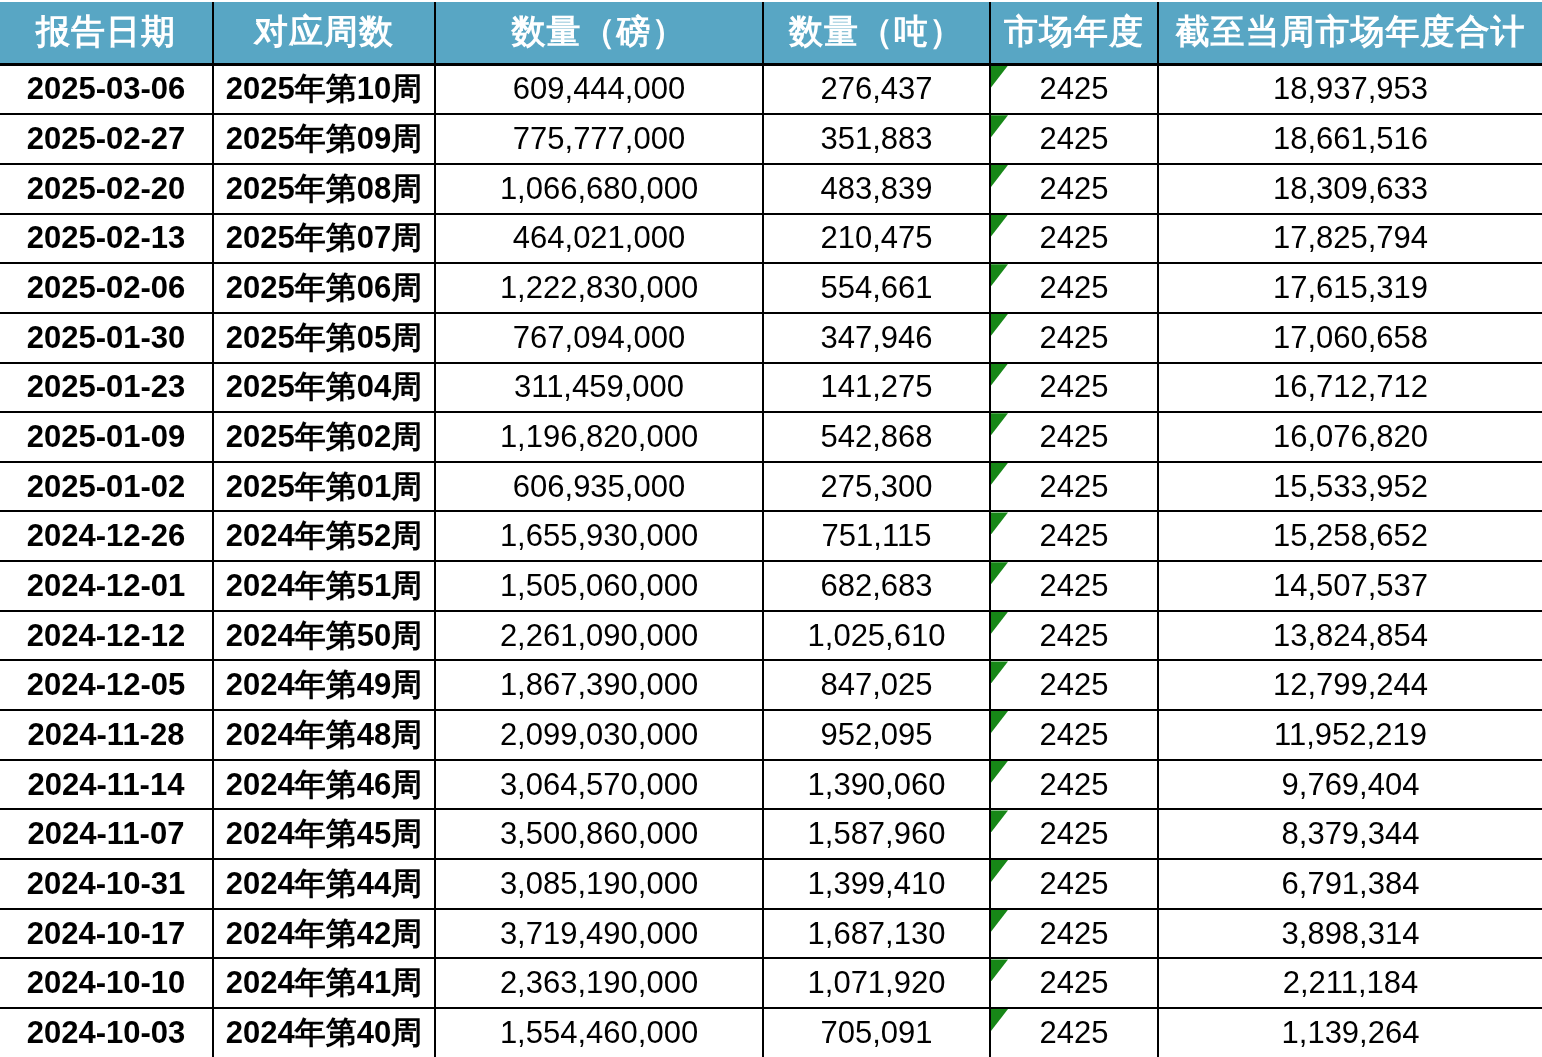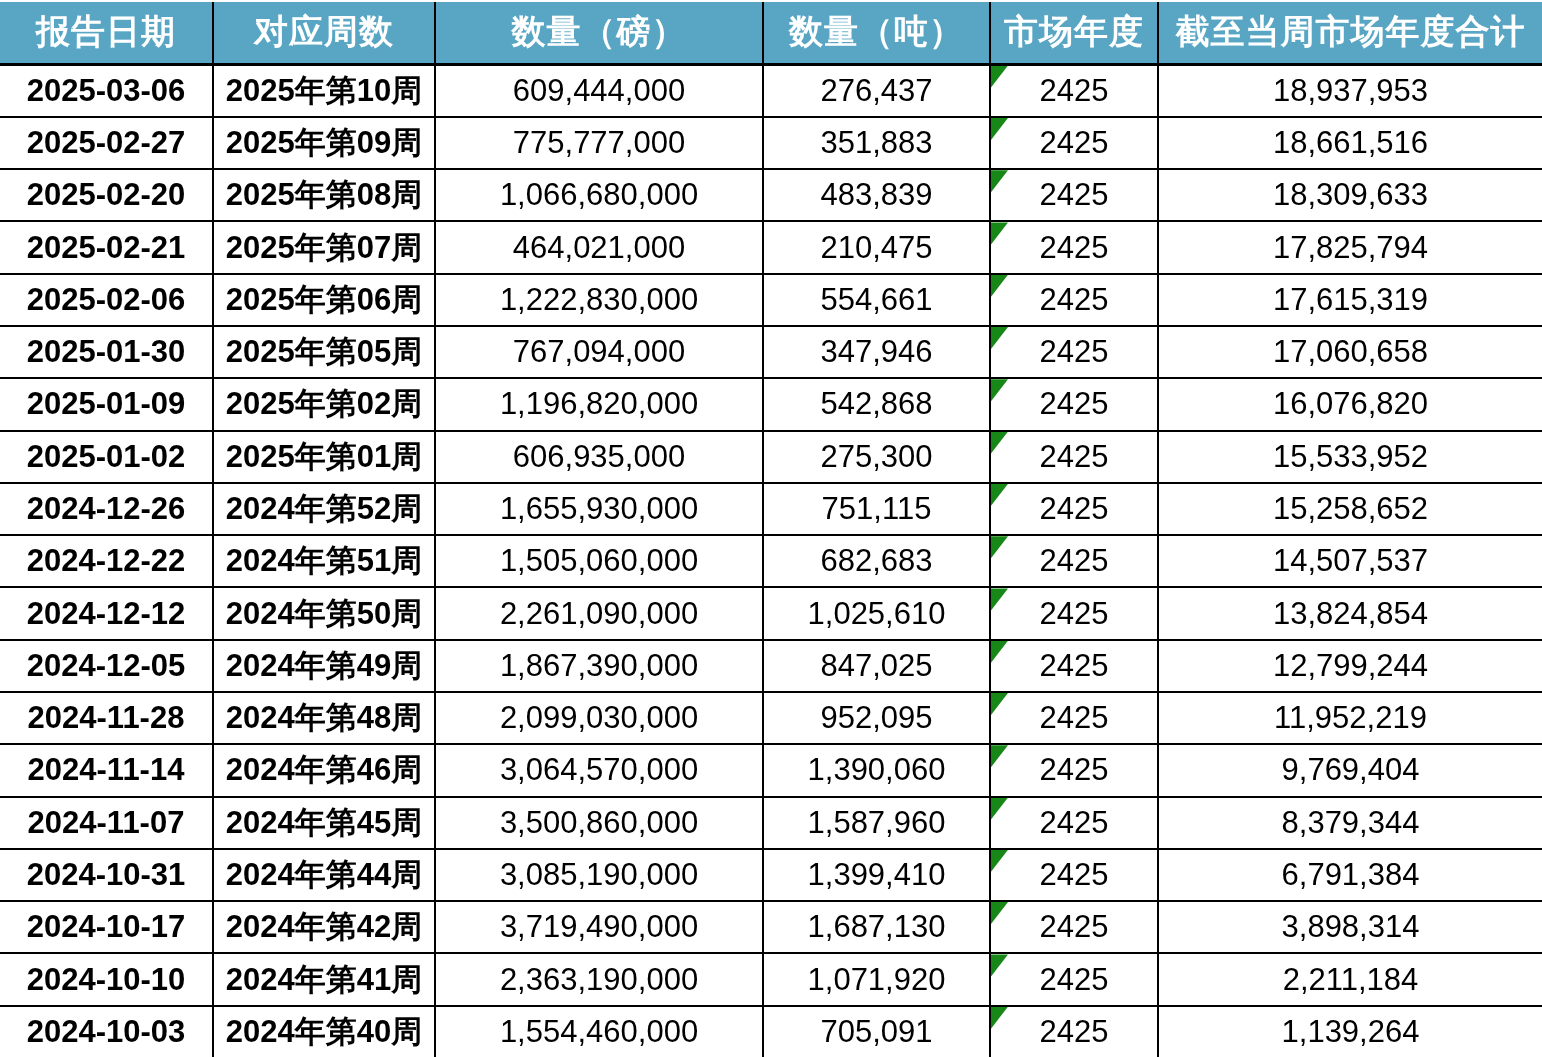--- a/index.html
+++ b/index.html
@@ -105,21 +105,21 @@
   <tr>
     <td class="bold">2025-02-20</td>
     <td class="bold">2025年第08周</td>
     <td>1,066,680,000</td>
     <td>483,839</td>
     <td class="c-my"><span class="flag"></span><span>2425</span></td>
     <td>18,309,633</td>
   </tr>
 
   <tr>
-    <td class="bold">2025-02-21</td>
+    <td class="bold">2025-02-13</td>
     <td class="bold">2025年第07周</td>
     <td>464,021,000</td>
     <td>210,475</td>
     <td class="c-my"><span class="flag"></span><span>2425</span></td>
     <td>17,825,794</td>
   </tr>
 
   <tr>
     <td class="bold">2025-02-06</td>
     <td class="bold">2025年第06周</td>
@@ -131,20 +131,28 @@
 
   <tr>
     <td class="bold">2025-01-30</td>
     <td class="bold">2025年第05周</td>
     <td>767,094,000</td>
     <td>347,946</td>
     <td class="c-my"><span class="flag"></span><span>2425</span></td>
     <td>17,060,658</td>
   </tr>
 
+  <tr>
+    <td class="bold">2025-01-23</td>
+    <td class="bold">2025年第04周</td>
+    <td>311,459,000</td>
+    <td>141,275</td>
+    <td class="c-my"><span class="flag"></span><span>2425</span></td>
+    <td>16,712,712</td>
+  </tr>
 
 
   <tr>
     <td class="bold">2025-01-09</td>
     <td class="bold">2025年第02周</td>
     <td>1,196,820,000</td>
     <td>542,868</td>
     <td class="c-my"><span class="flag"></span><span>2425</span></td>
     <td>16,076,820</td>
   </tr>
@@ -161,21 +169,21 @@
   <tr>
     <td class="bold">2024-12-26</td>
     <td class="bold">2024年第52周</td>
     <td>1,655,930,000</td>
     <td>751,115</td>
     <td class="c-my"><span class="flag"></span><span>2425</span></td>
     <td>15,258,652</td>
   </tr>
 
   <tr>
-    <td class="bold">2024-12-22</td>
+    <td class="bold">2024-12-01</td>
     <td class="bold">2024年第51周</td>
     <td>1,505,060,000</td>
     <td>682,683</td>
     <td class="c-my"><span class="flag"></span><span>2425</span></td>
     <td>14,507,537</td>
   </tr>
 
   <tr>
     <td class="bold">2024-12-12</td>
     <td class="bold">2024年第50周</td>

